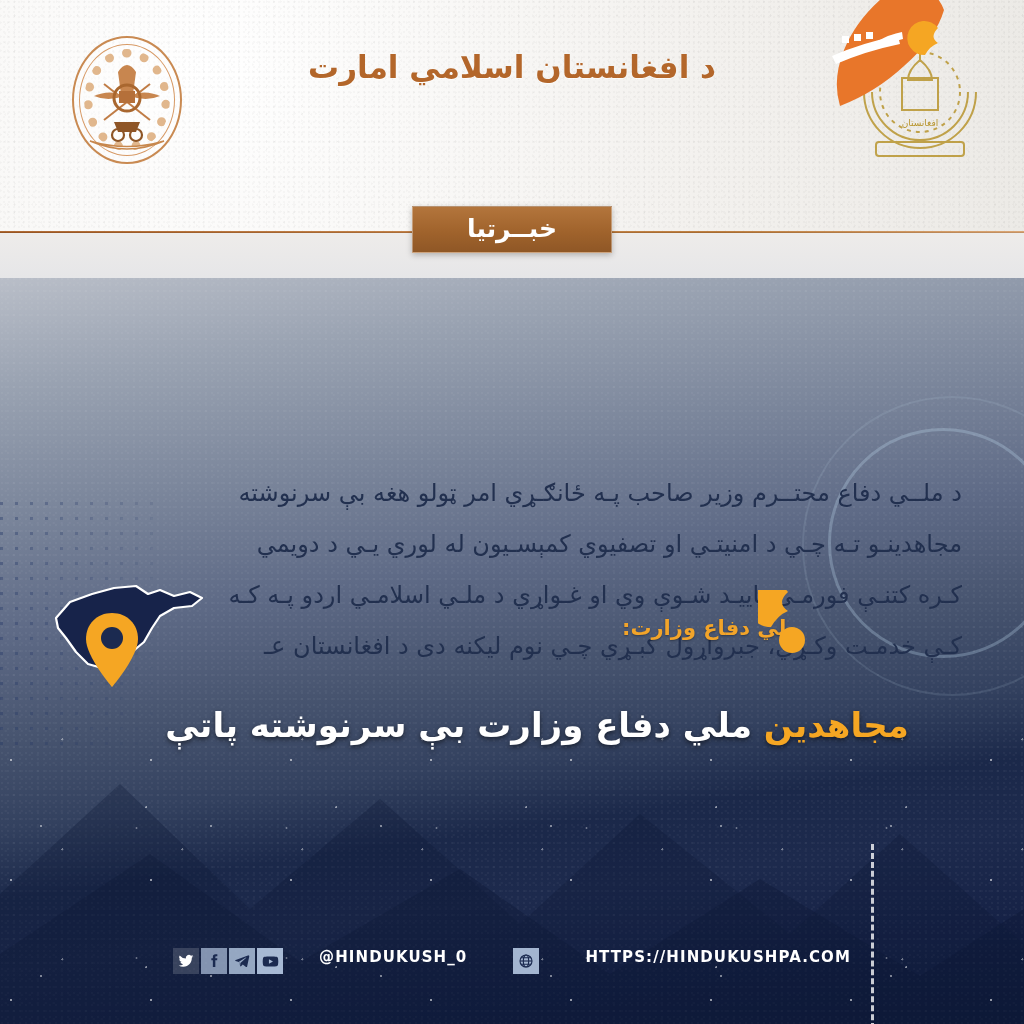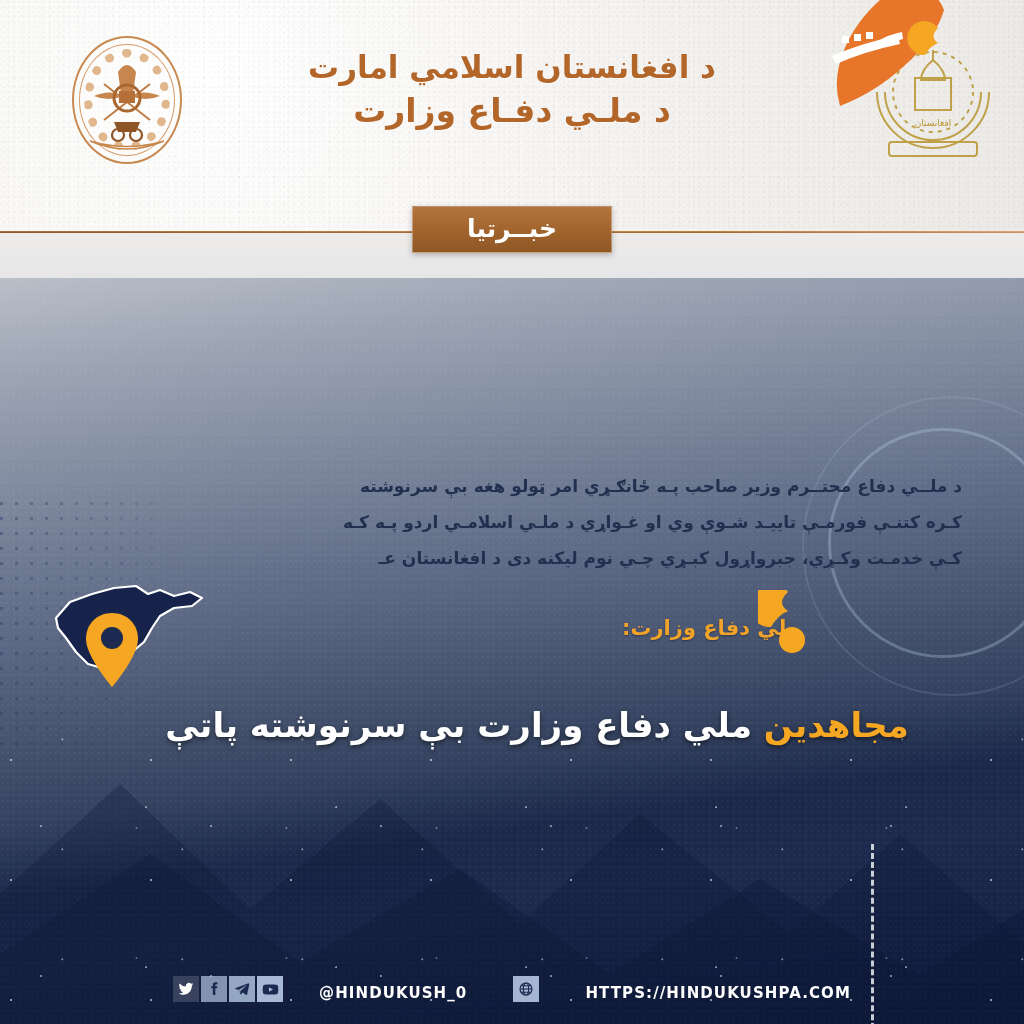--- a/index.html
+++ b/index.html
@@ -68,21 +68,21 @@
     letter-spacing:1px; font-weight:700;
     text-shadow:0 1px 0 rgba(255,255,255,.7);
   }
   .ministry-sub{
     font-size:33px; color:#b3662a; font-weight:700; letter-spacing:3px;
     margin-top:4px; text-shadow:0 1px 0 rgba(255,255,255,.6);
   }
 
   
   .right-logo{ position:absolute; right:12px; top:-6px; width:190px; height:180px; }
-  .nat-emblem{ position:absolute; right:9px; top:40px; width:140px; height:132px; }
+  .nat-emblem{ position:absolute; right:22px; top:40px; width:140px; height:132px; }
   .nat-emblem svg{ position:absolute; inset:0; }
   .hk-brush{ position:absolute; right:38px; top:-10px; width:160px; height:150px; }
   .hk-brush svg{ position:absolute; inset:0; }
 
   
   .news-badge{
     position:absolute; left:50%; transform:translateX(-50%); top:206px;
     min-width:200px; padding:7px 52px 9px;
     background:linear-gradient(180deg,#b3753c 0%, #a0632c 55%, #8f5726 100%);
     color:#fff; font-size:25px; font-weight:700; letter-spacing:6px;
@@ -155,21 +155,21 @@
   .headline{
     position:absolute; right:62px; top:312px; width:900px;
     text-align:right; color:#7d3f14;
     font-size:25px; font-weight:700; line-height:2.05;
     letter-spacing:.5px;
     text-shadow:0 1px 1px rgba(255,255,255,.35);
   }
   .bodytext{
     position:absolute; right:62px; top:468px; width:905px;
     text-align:right; color:#22304f;
-    font-size:17px; line-height:2.12; font-weight:700;
+    font-size:24px; line-height:2.12; font-weight:400;
     letter-spacing:.3px;
   }
   .bodytext p{ margin:0; }
 
   
   .map-wrap{ position:absolute; left:40px; top:572px; width:180px; height:110px; }
   .map-wrap svg{ position:absolute; inset:0; }
   .pin{
     position:absolute; left:80px; top:610px; width:64px; height:80px;
   }
@@ -193,21 +193,21 @@
   .ov-line{
     font-size:34px; font-weight:800; line-height:1.6; letter-spacing:.4px;
     text-shadow:0 2px 5px rgba(0,0,0,.55);
   }
   .ov-white{ color:#ffffff; }
   .ov-orange{ color:#f5a623; }
 
   
   .footer{
     position:absolute; left:0; top:948px; width:1024px; height:54px;
-    display:flex; align-items:flex-end; justify-content:center; gap:22px;
+    display:flex; align-items:flex-start; justify-content:center; gap:22px;
     direction:ltr;
   }
   .social-group{ display:flex; gap:2px; }
   .social-ico{
     width:26px; height:26px; display:flex; align-items:center; justify-content:center;
   }
   .social-ico svg{ display:block; }
   .s-tw{ background:rgba(255,255,255,.16); }
   .s-fb{ background:rgba(200,220,245,.62); }
   .s-tg{ background:rgba(200,220,245,.72); }
@@ -267,21 +267,20 @@
       <rect x="47" y="55" width="16" height="12" fill="#b5703a"></rect>
       <path d="M42,86 h26 l-4,10 h-18 Z" fill="#8e5526"></path>
       <circle cx="46" cy="99" r="6" fill="none" stroke="#8e5526" stroke-width="2.2"></circle>
       <circle cx="64" cy="99" r="6" fill="none" stroke="#8e5526" stroke-width="2.2"></circle>
       <path d="M18,105 q37,16 74,0 q-37,11 -74,0 Z" fill="#fff" stroke="#c7874d" stroke-width="1.4"></path>
     </svg>
   </div>
 
   <div class="ministry-title">
     <div class="callig">د افغانستان اسلامي امارت</div>
-    <div class="ministry-sub">د ملـي دفـاع وزارت</div>
   </div>
 
   <div class="right-logo">
     <div class="nat-emblem">
       <svg viewBox="0 0 140 132">
         <g fill="none" stroke="#b8952f" stroke-width="2" opacity=".85">
           <path d="M14,58 a56,56 0 0 0 112,0"></path>
           <path d="M22,58 a48,48 0 0 0 96,0"></path>
           <circle cx="70" cy="58" r="40" stroke-dasharray="4 5"></circle>
           <rect x="26" y="108" width="88" height="14" rx="3"></rect>
@@ -305,20 +304,21 @@
         <path d="M124,44 a17,17 0 1 0 -13,27 q5,-9 13,-12 q-9,-6 0,-15 Z" fill="#f5a623"></path>
       </svg>
     </div>
   </div>
 
   <div class="news-badge">خبــرتيا</div>
 
 
   <div class="bodytext">
     <p>د ملــي دفاع محتــرم وزير صاحب پـه ځانګـړي امر ټولو هغه بې سرنوشته</p>
+    <p>مجاهدينـو تـه چـي د امنيتـي او تصفيوي کمېسـيون له لوري يـي د دويمي</p>
     <p>کـره کتنـې فورمـې تاييـد شـوې وي او غـواړي د ملـي اسلامـي اردو پـه کـه</p>
     <p>کـې خدمـت وکـړي، جبرواړول کبـړي چـي نوم ليکنه دی د افغانستان عـ</p>
   </div>
 
   <div class="map-wrap">
     <svg viewBox="0 0 180 110">
       <path d="M16,46 L30,30 L52,22 L74,16 L96,14 L108,22 L120,18 L134,24 L150,20 L162,26
                L152,34 L134,36 L120,44 L112,56 L104,70 L92,80 L78,92 L62,96 L48,92 L36,80
                L26,66 L18,56 Z" fill="#152murky"></path>
       <path d="M16,46 L30,30 L52,22 L74,16 L96,14 L108,22 L120,18 L134,24 L150,20 L162,26

